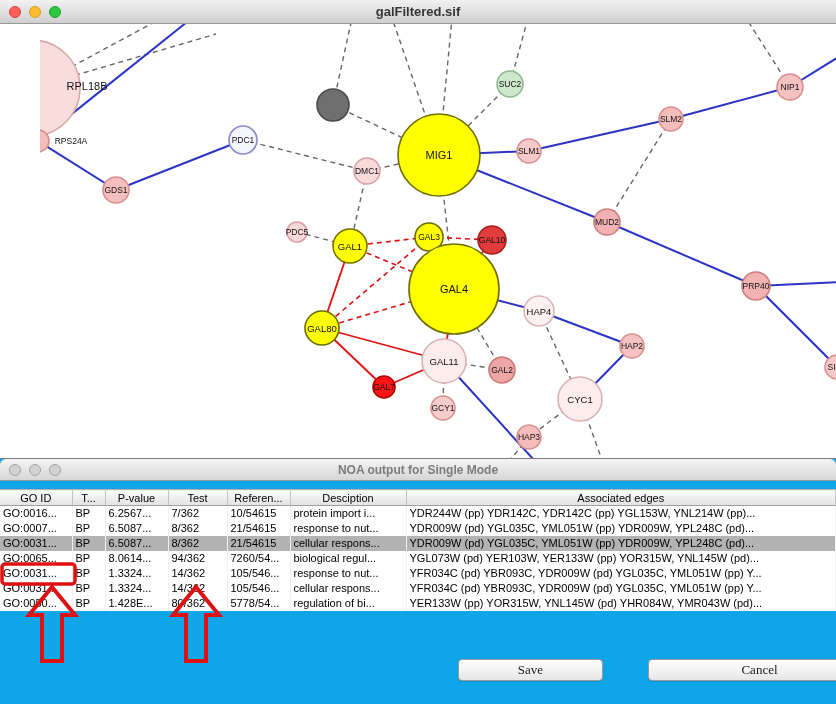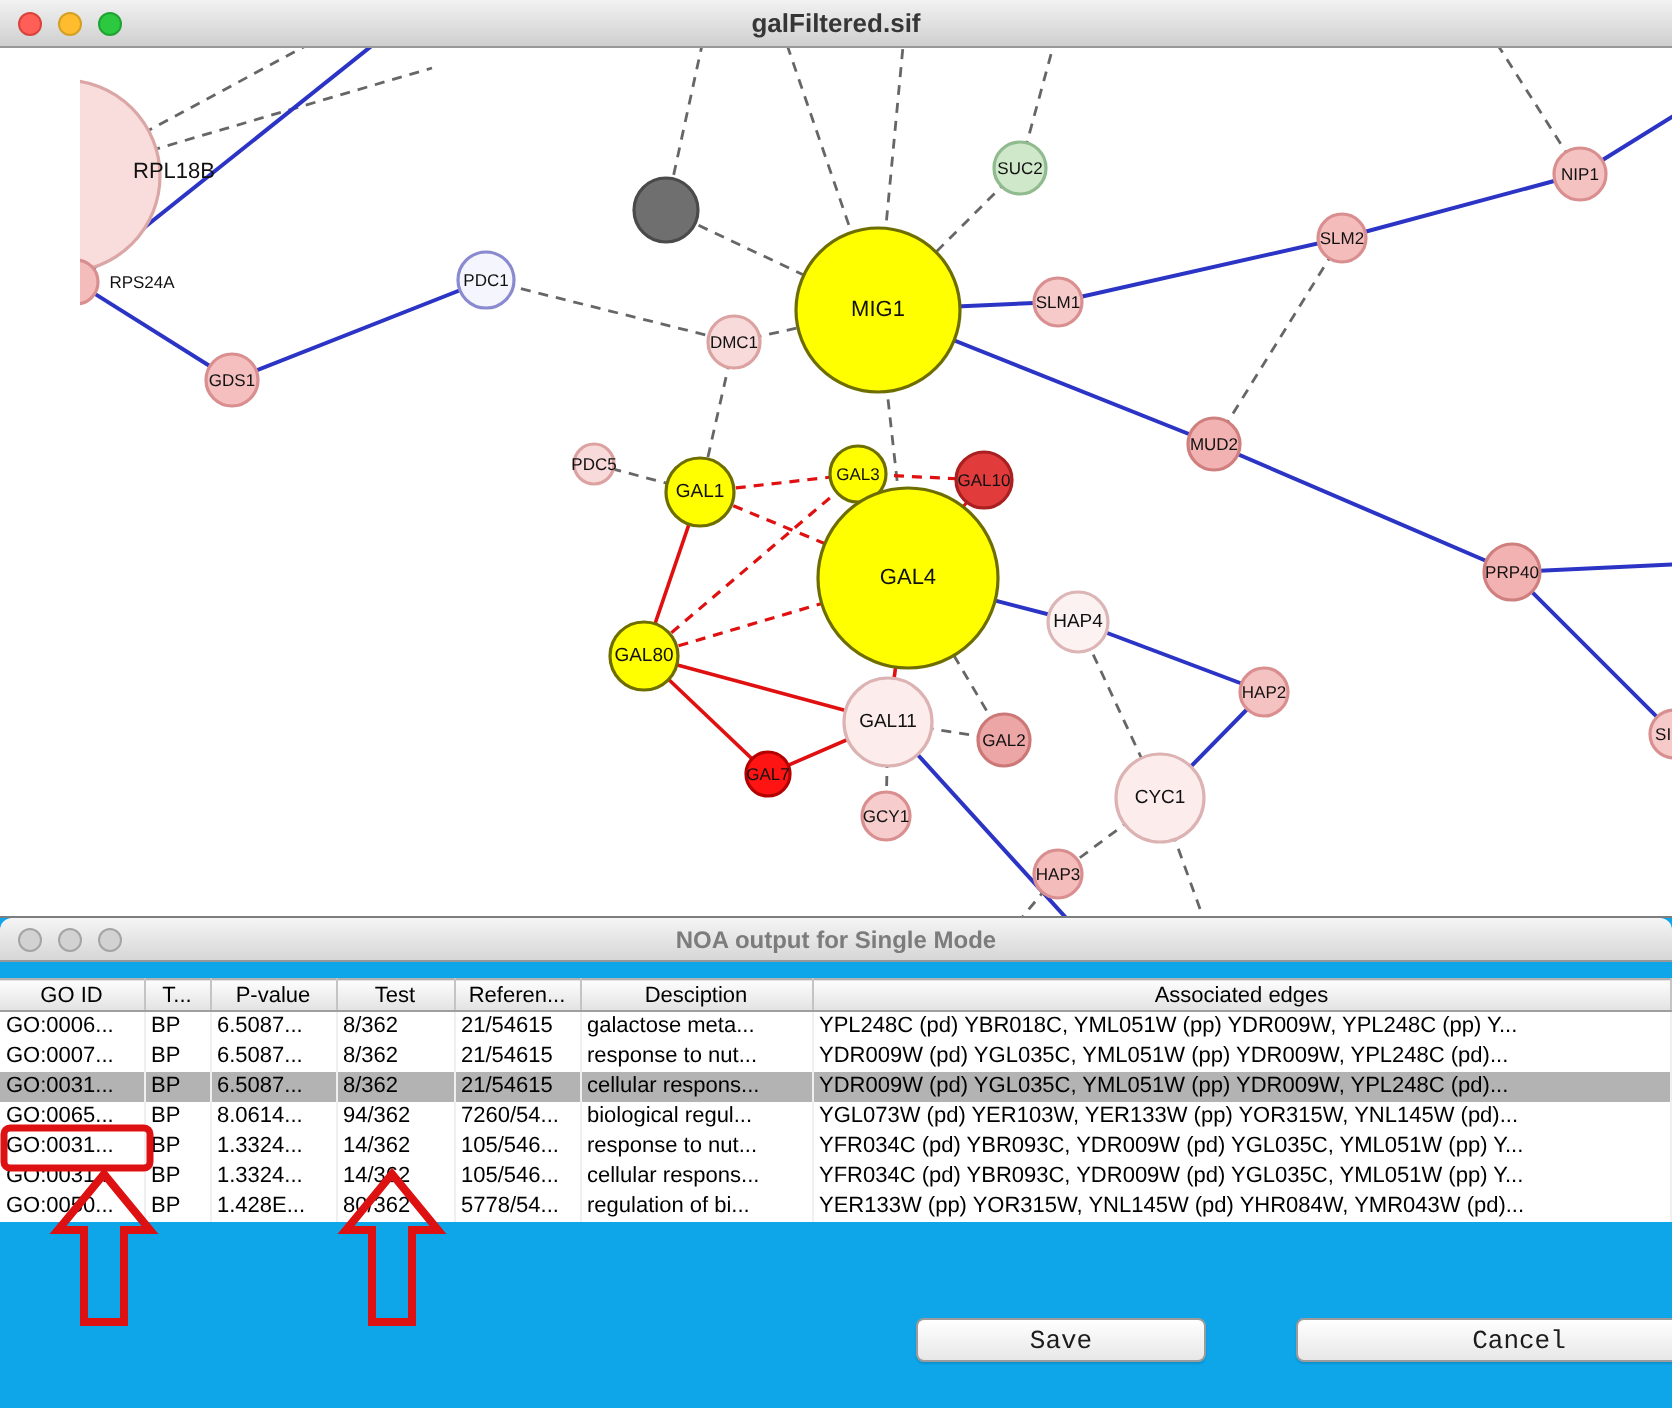--- a/index.html
+++ b/index.html
@@ -52,21 +52,21 @@
     border-right:1px solid #f0f0f0;
   }
   table.noa tr.selected td { background:#b3b3b3; }
   col.c0{width:72px} col.c1{width:33px} col.c2{width:63px} col.c3{width:59px}
   col.c4{width:63px} col.c5{width:116px} col.c6{width:auto}
   
   .mac-btn {
     position:absolute; height:22px; top:200px;
     background:linear-gradient(#ffffff,#e7e7e7);
     border:1px solid #9b9b9b; border-radius:4px;
-    font-family:Liberation Mono, monospace; font-size:13px; color:#1c1c1c;
+    font-family:Liberation Serif, serif; font-size:13px; color:#1c1c1c;
     box-shadow:0 1px 1px rgba(0,0,0,0.12);
     text-align:center;
   }
   #save-btn { left:458px; width:145px; }
   #cancel-btn { left:648px; width:223px; }
   
   .annotations { position:absolute; left:0; top:0; width:836px; height:704px; pointer-events:none; z-index:40; }
 </style>
 </head>
 <body>
@@ -221,27 +221,27 @@
             <th class="c1">T...</th>
             <th class="c2">P-value</th>
             <th class="c3">Test</th>
             <th class="c4">Referen...</th>
             <th class="c5">Desciption</th>
             <th class="c6">Associated edges</th>
           </tr>
         </thead>
       <tbody id="noa-tbody">
           <tr>
-            <td class="c0">GO:0006...</td>
-            <td class="c1">BP</td>
-            <td class="c2">6.5087...</td>
-            <td class="c3">8/362</td>
-            <td class="c4">21/54615</td>
-            <td class="c5">galactose meta...</td>
-            <td class="c6">YPL248C (pd) YBR018C, YML051W (pp) YDR009W, YPL248C (pp) Y...</td>
+            <td class="c0">GO:0016...</td>
+            <td class="c1">BP</td>
+            <td class="c2">6.2567...</td>
+            <td class="c3">7/362</td>
+            <td class="c4">10/54615</td>
+            <td class="c5">protein import i...</td>
+            <td class="c6">YDR244W (pp) YDR142C, YDR142C (pp) YGL153W, YNL214W (pp)...</td>
           </tr>
           <tr>
             <td class="c0">GO:0007...</td>
             <td class="c1">BP</td>
             <td class="c2">6.5087...</td>
             <td class="c3">8/362</td>
             <td class="c4">21/54615</td>
             <td class="c5">response to nut...</td>
             <td class="c6">YDR009W (pd) YGL035C, YML051W (pp) YDR009W, YPL248C (pd)...</td>
           </tr>

